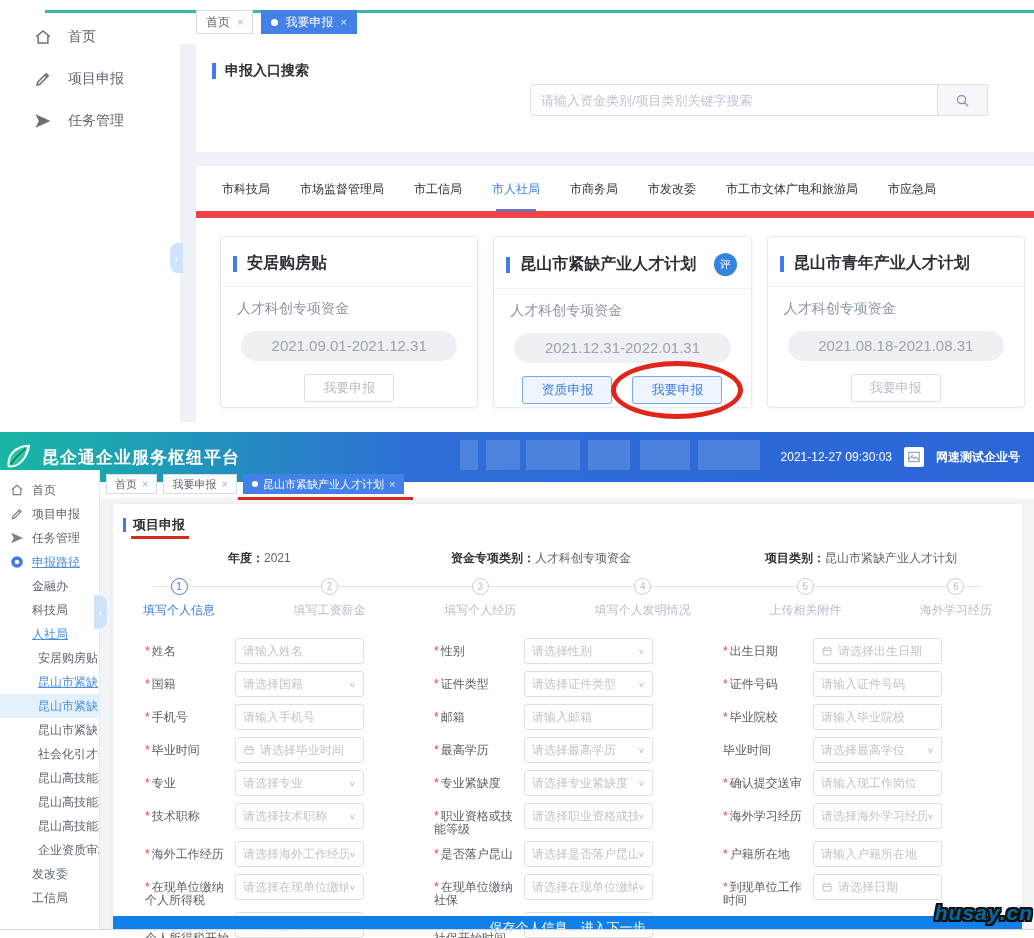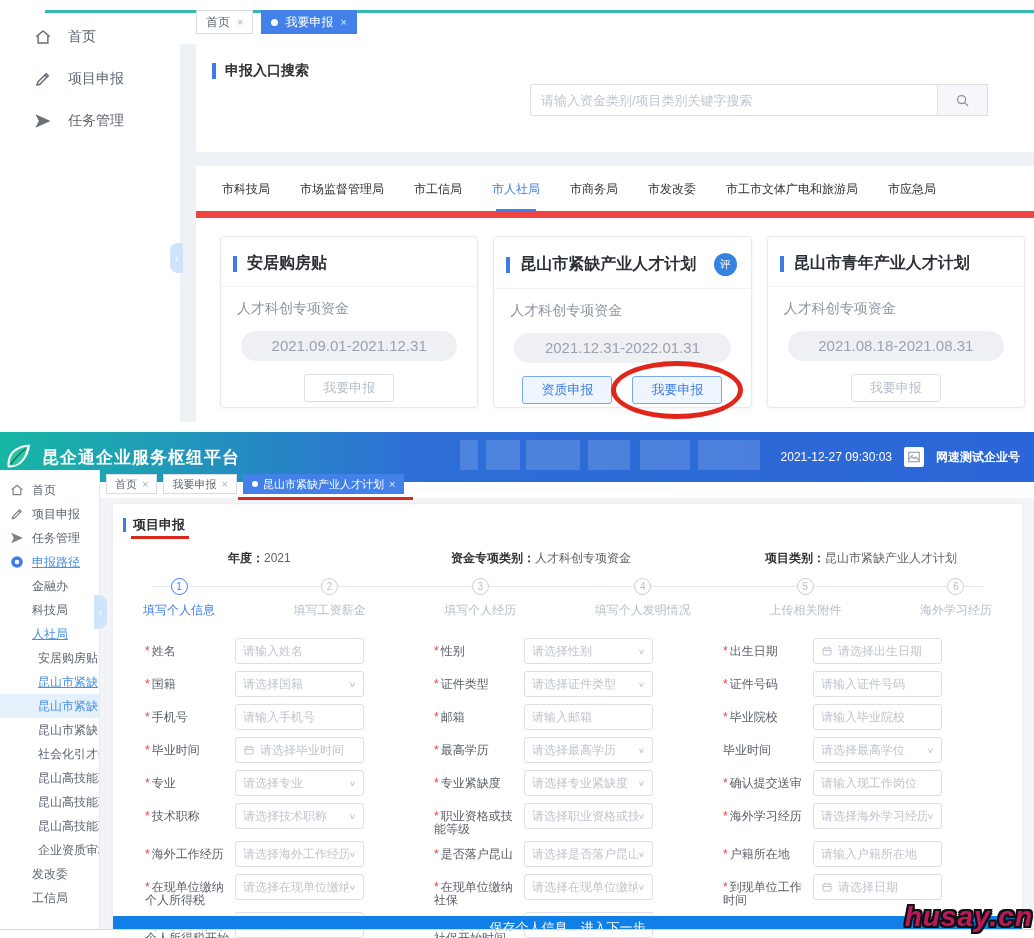--- a/index.html
+++ b/index.html
@@ -126,22 +126,22 @@
   input.ctl{font-family:inherit;outline:none;color:#333;cursor:text;}
   input.ctl::placeholder{color:#c0c4cc;}
   .ctl .chev{margin-left:auto;color:#c0c4cc;font-size:10px;transform:scaleY(.8);flex-shrink:0;}
   .ctl .cal{width:12px;height:12px;color:#c0c4cc;margin-right:5px;flex-shrink:0;}
   .ctl .ph{overflow:hidden;text-overflow:clip;white-space:nowrap;}
   .submit-bar{position:absolute;left:0;right:0;bottom:0;height:13px;background:#1080e8;
               overflow:hidden;cursor:pointer;}
   .submit-bar span{display:block;text-align:center;color:#fff;font-size:13px;line-height:24px;}
   .bottom-line{position:absolute;left:0;right:0;top:497px;height:1px;background:#d9d9d9;}
 
-  .watermark{position:absolute;right:1px;top:901px;z-index:9;font-size:28px;font-weight:bold;
-             font-style:italic;color:#be185d;letter-spacing:1px;
+  .watermark{position:absolute;right:1px;top:901px;z-index:9;font-size:21px;font-weight:bold;
+             font-style:italic;color:#0369a1;letter-spacing:1px;
              text-shadow:-2px -2px 0 #111,2px -2px 0 #111,-2px 2px 0 #111,2px 2px 0 #111,
                          0 -2px 0 #111,0 2px 0 #111,-2px 0 0 #111,2px 0 0 #111;}
 </style>
 </head>
 <body>
 
 <div class="page">
 
   <div class="s1">
     <div class="s1-topline"></div>

